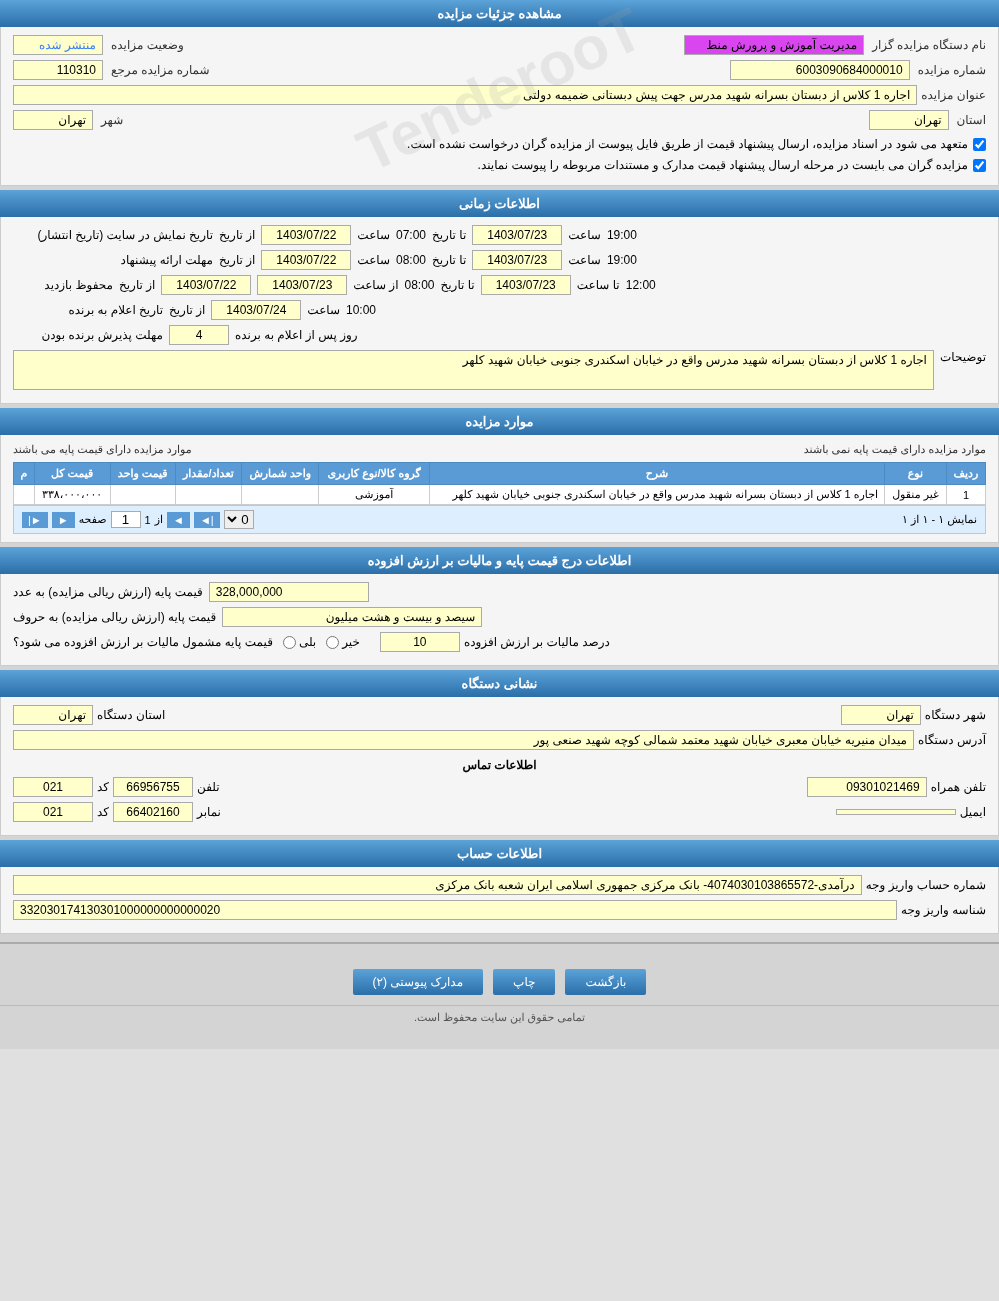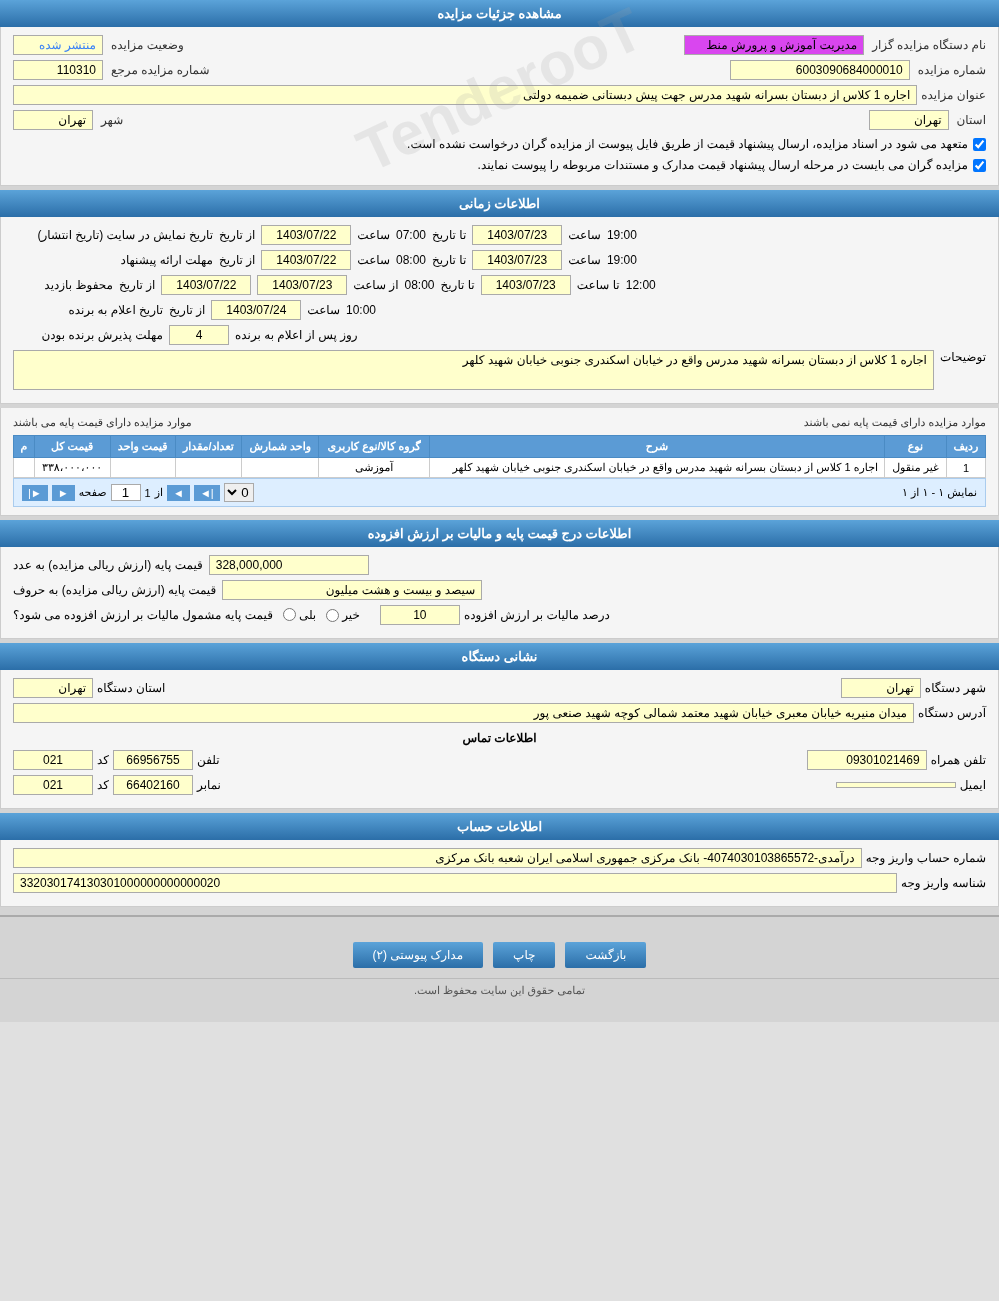--- a/index.html
+++ b/index.html
@@ -276,20 +276,21 @@
       </div>
 
       <div style="display:flex; align-items:flex-start; gap:6px; margin-bottom:5px;">
         <span style="font-size:12px; white-space:nowrap;">توضیحات</span>
         <span class="form-value" style="flex:1; min-height:40px; display:block;">اجاره 1 کلاس از دبستان بسرانه شهید مدرس واقع در خیابان اسکندری جنوبی خیابان شهید کلهر</span>
       </div>
     </div>
   </div>
 
   <div class="section-block">
+    <div class="section-header">موارد مزایده</div>
     <div class="section-body">
 
       <div style="display:flex; justify-content:space-between; margin-bottom:6px;">
         <span style="font-size:11px; color:#333;">موارد مزایده دارای قیمت پایه نمی باشند</span>
         <span style="font-size:11px; color:#333;">موارد مزایده دارای قیمت پایه می باشند</span>
       </div>
 
       <table class="auction-table">
         <thead>
           <tr>
@@ -359,21 +360,21 @@
       <div style="display:flex; align-items:center; gap:10px; margin-bottom:5px; justify-content:flex-end;">
         <div style="display:flex; align-items:center; gap:4px;">
           <span style="font-size:12px;">درصد مالیات بر ارزش افزوده</span>
           <span class="form-value" style="width:60px; text-align:center;">10</span>
         </div>
         <div class="radio-group">
           <label style="display:flex; align-items:center; gap:3px;">
             <span>خیر</span>
             <input type="radio" name="vat" style="">
           </label>
-          <label style="display:flex; align-items:flex-start; gap:3px;">
+          <label style="display:flex; align-items:flex-end; gap:3px;">
             <span>بلی</span>
             <input type="radio" name="vat" style="">
           </label>
         </div>
         <span style="font-size:12px;">قیمت پایه مشمول مالیات بر ارزش افزوده می شود؟</span>
       </div>
     </div>
   </div>
 
   <div class="section-block">

